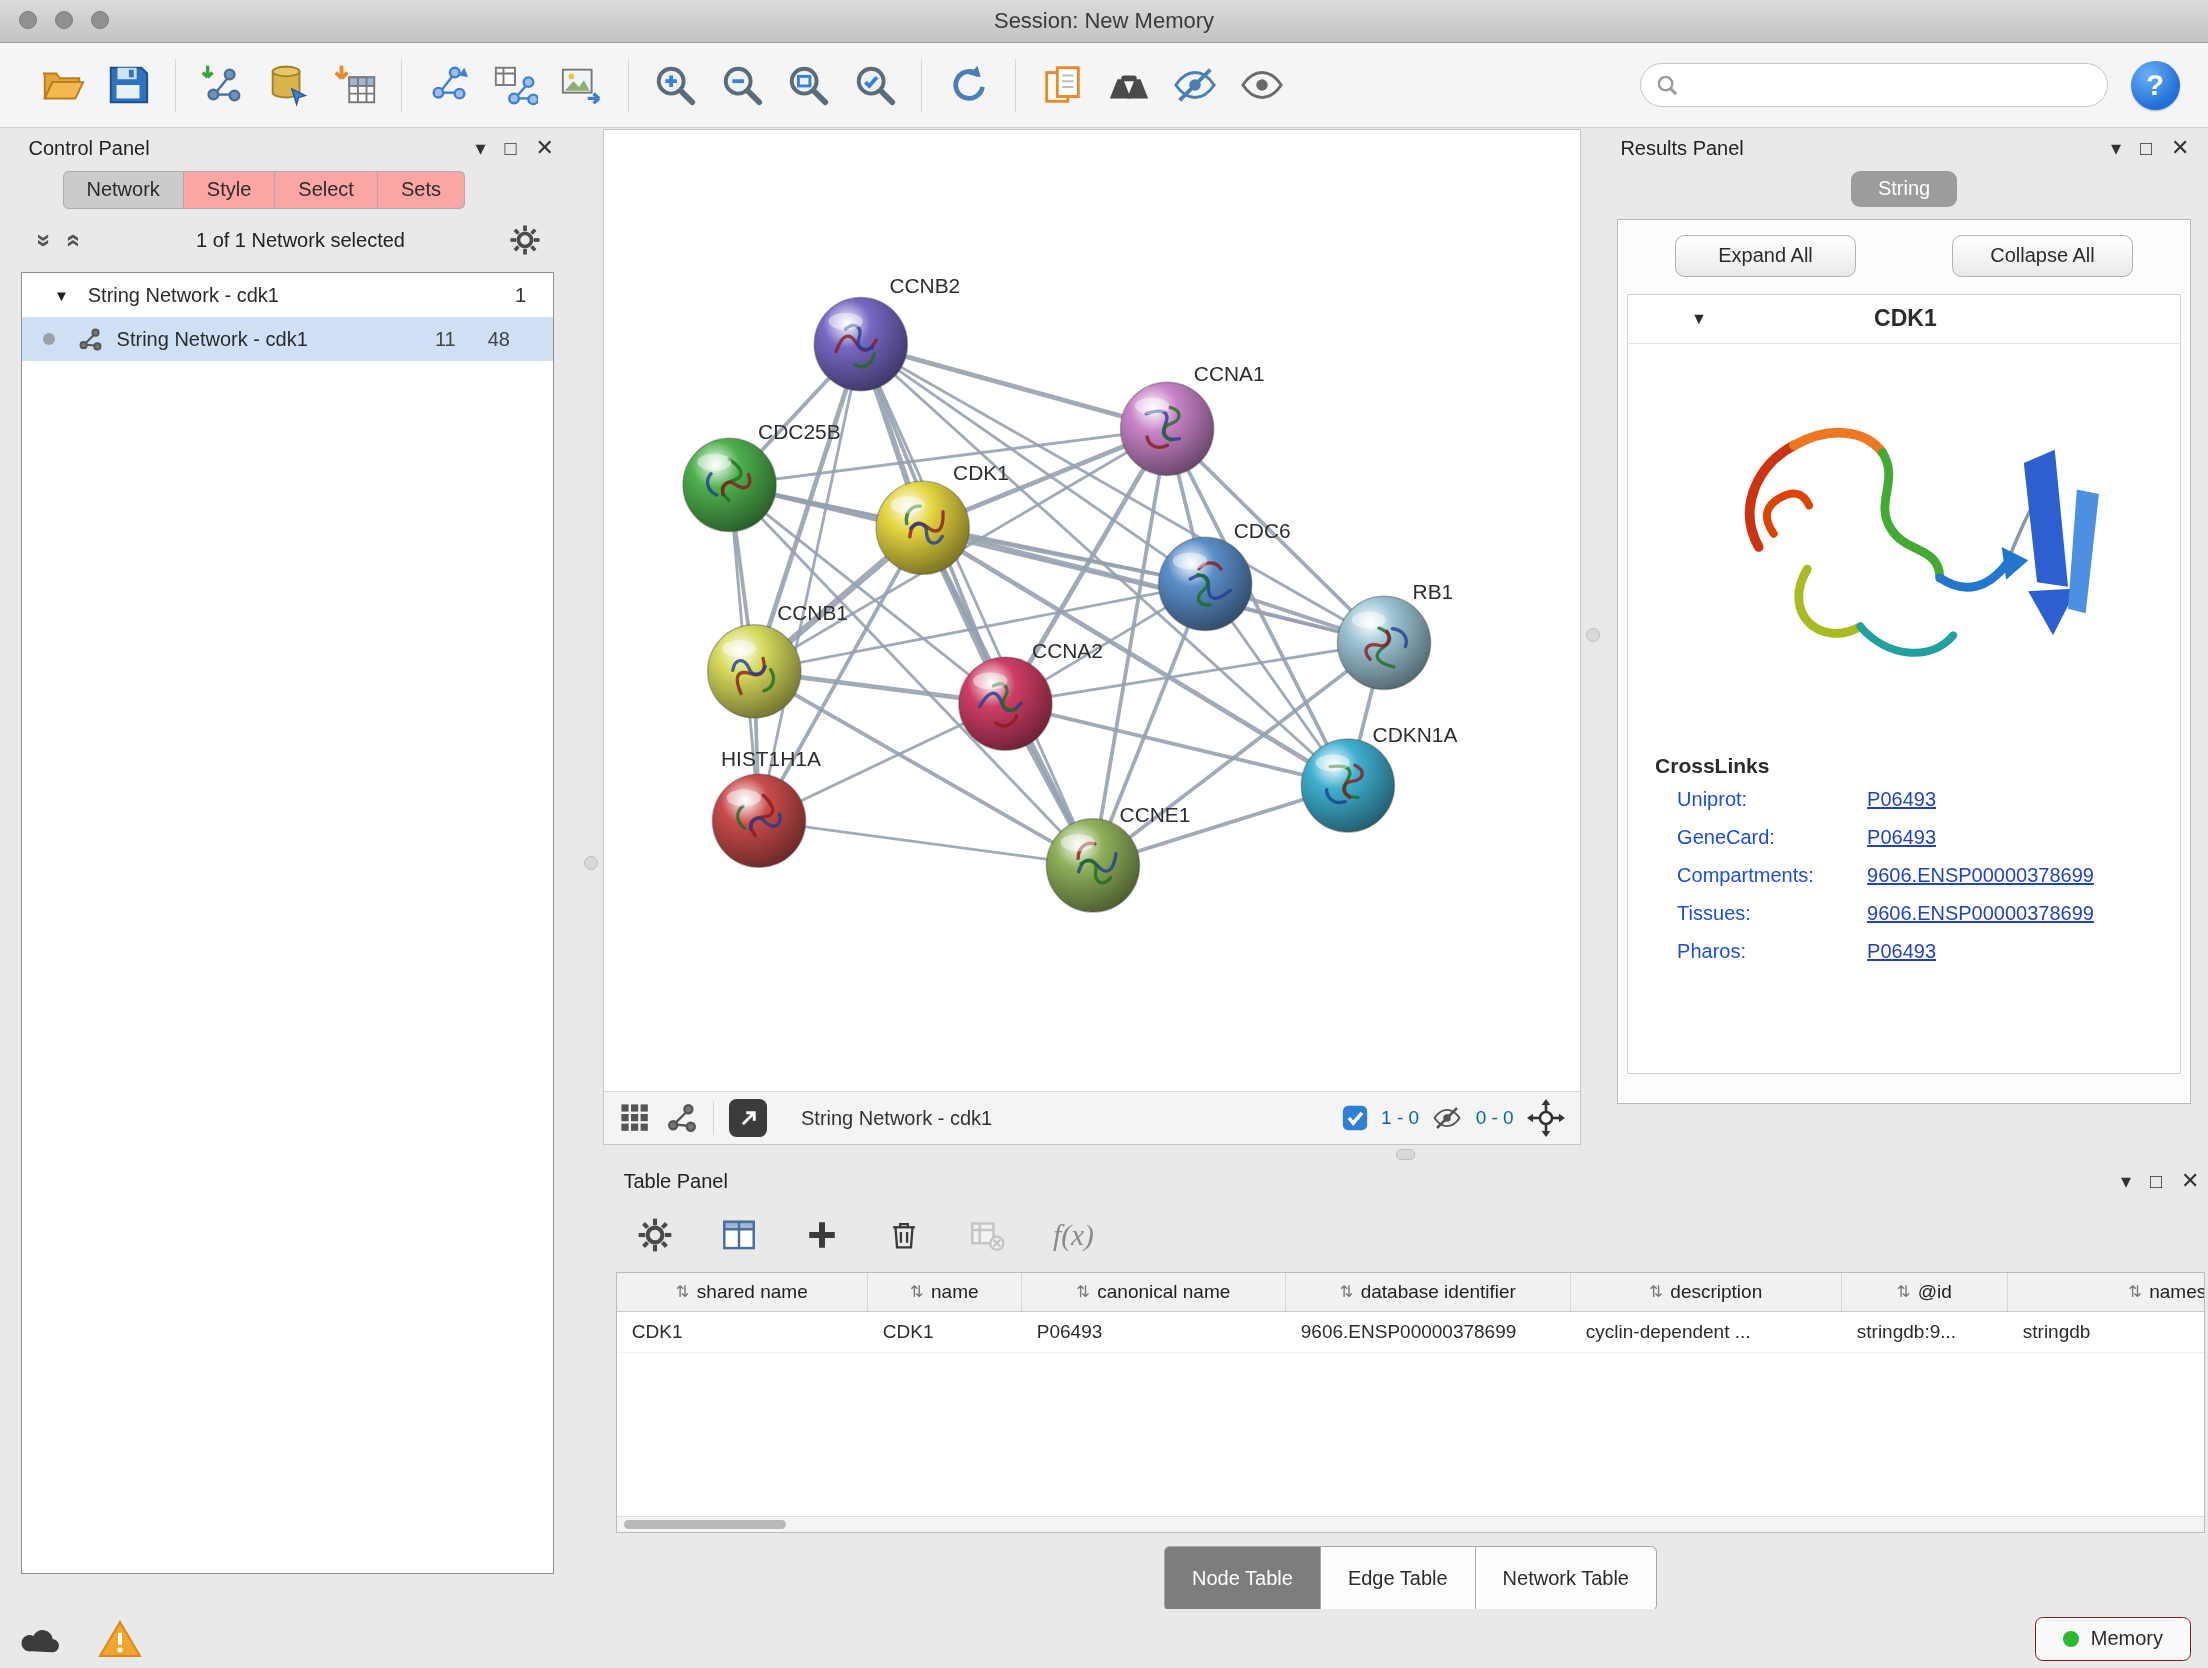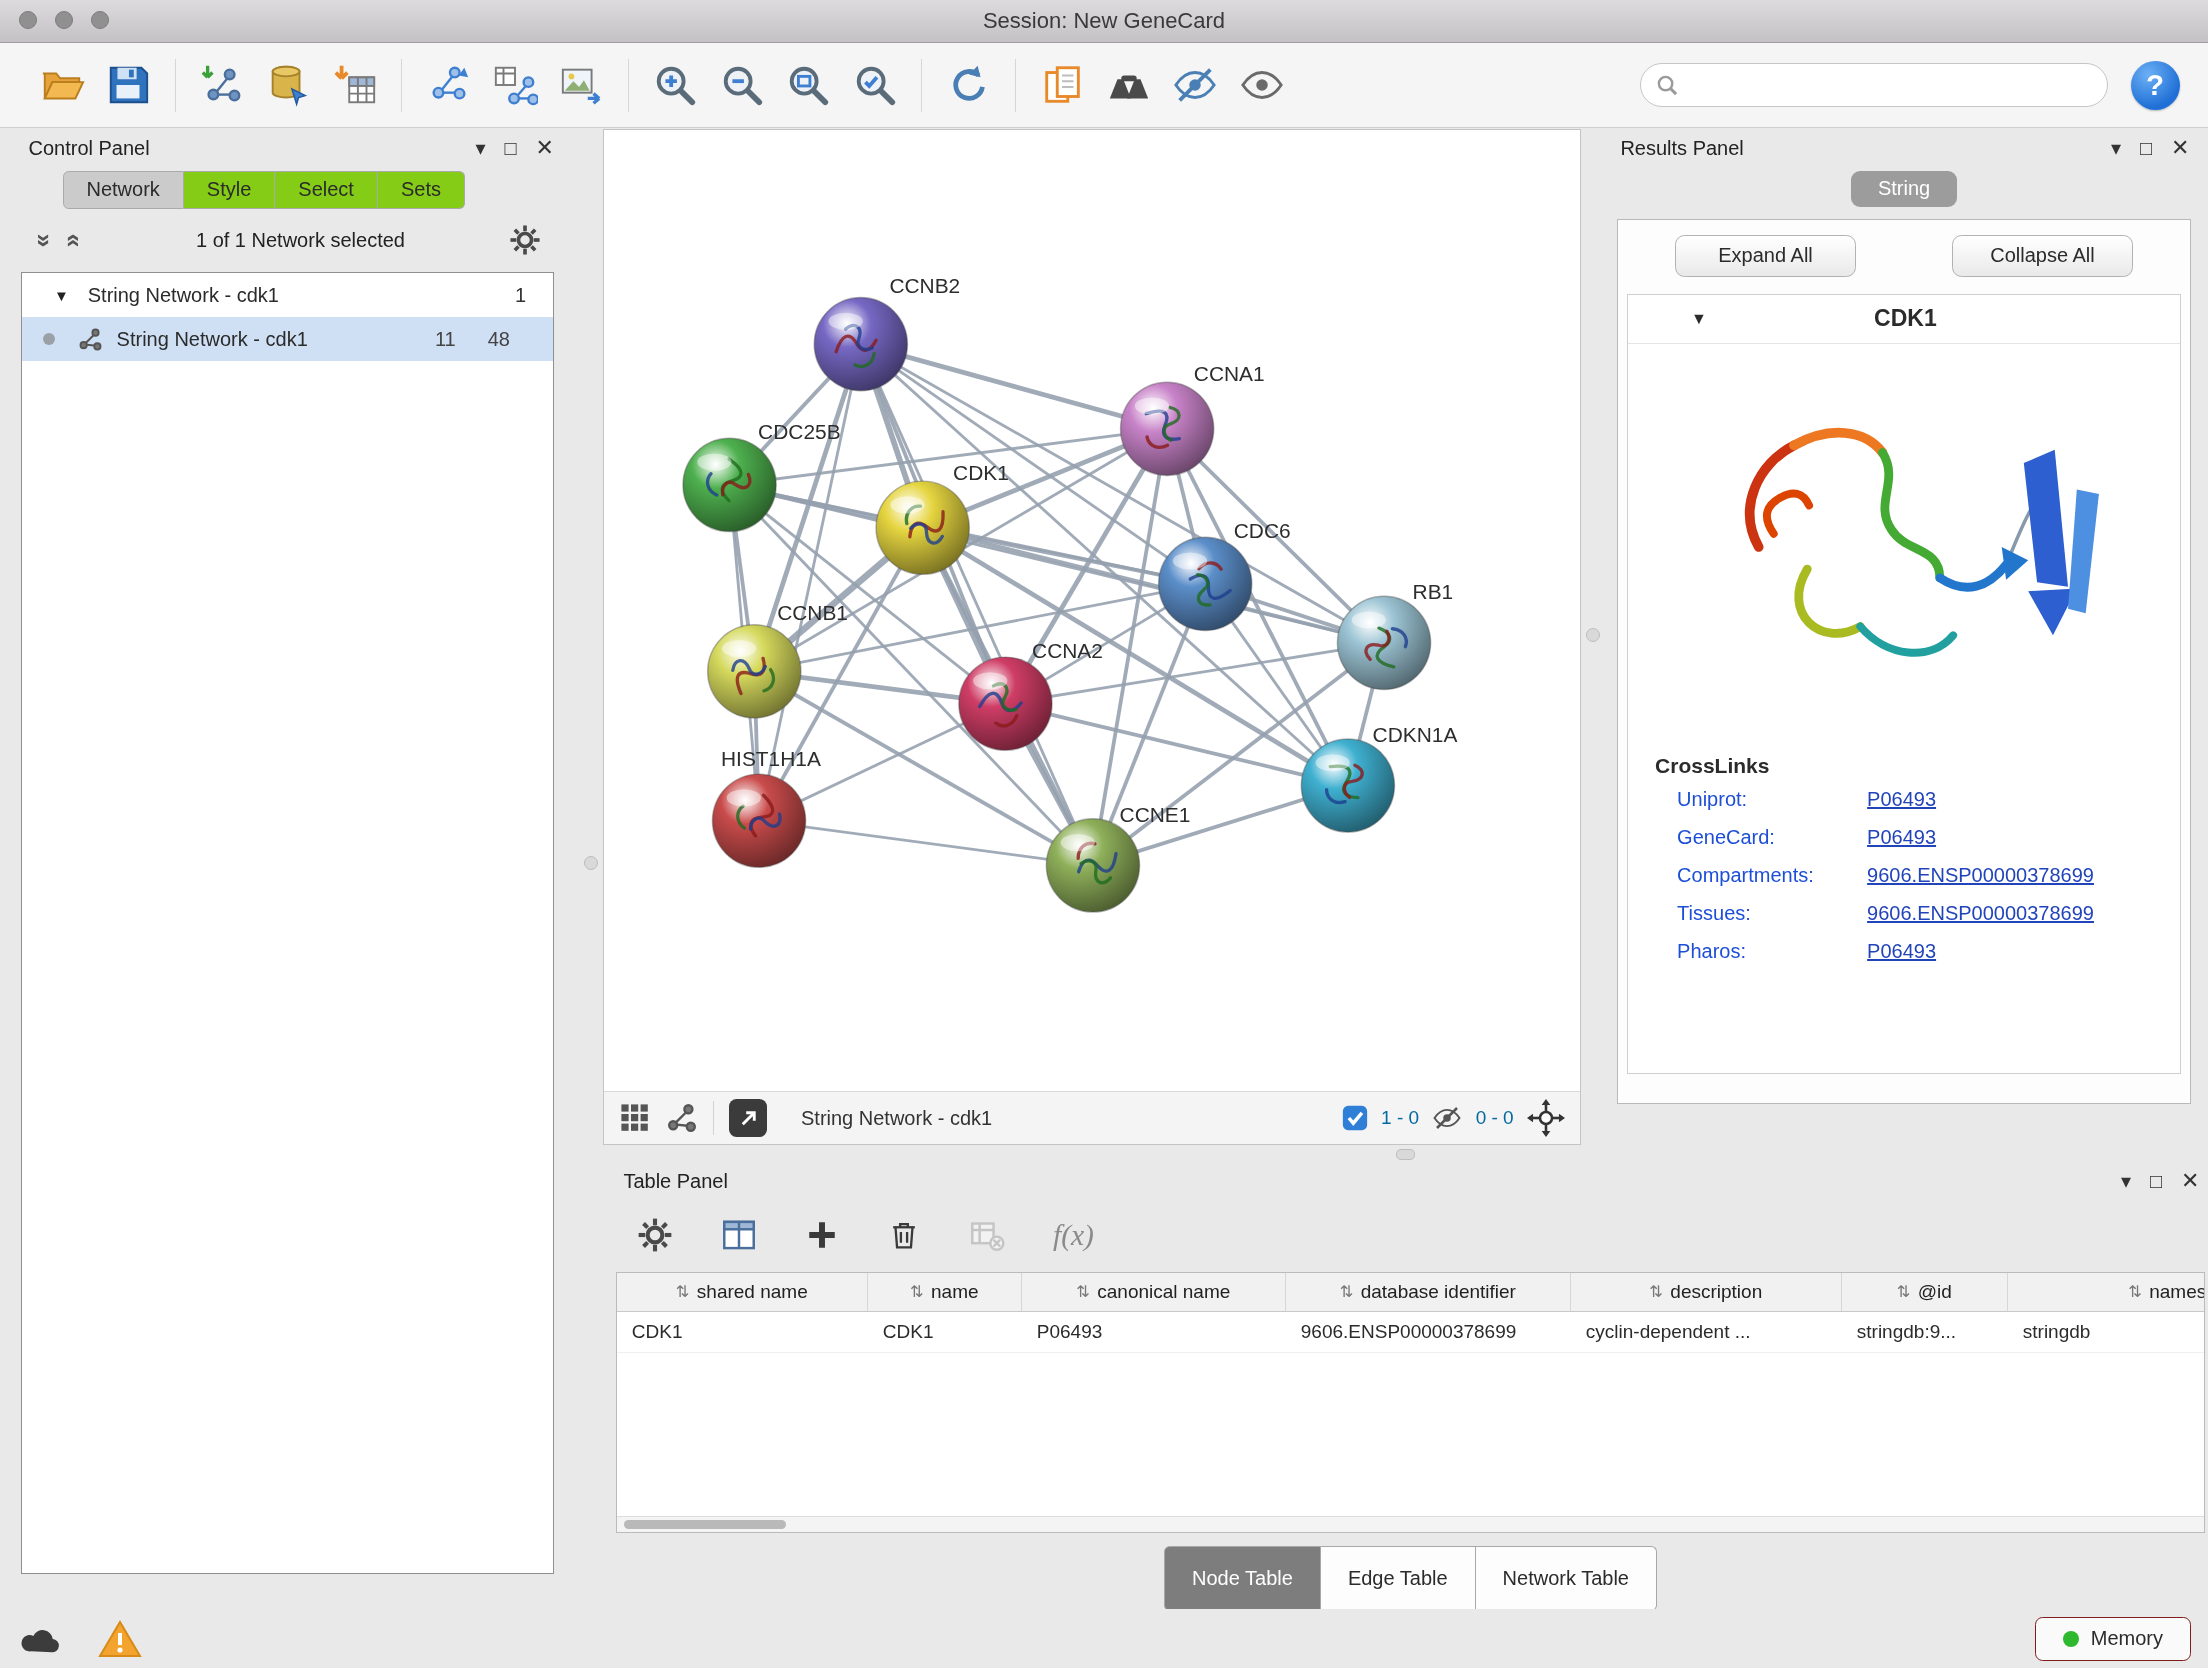--- a/index.html
+++ b/index.html
@@ -29,21 +29,21 @@
     background:radial-gradient(circle at 35% 28%,#6cb0f5,#1f6fd6 70%);
     color:#fff;font-size:29.5px;font-weight:bold;display:flex;align-items:center;justify-content:center;
     box-shadow:0 1px 1.9px rgba(0,0,0,.25);}
   
   .panel-header{height:38px;display:flex;align-items:center;font-size:20px;color:#222;}
   .ph-icons{margin-left:auto;display:flex;gap:19px;align-items:center;font-size:20px;color:#333;padding-right:9.5px;}
   .ph-icons .x{font-weight:bold;font-size:22px;}
   
   .control-panel{position:absolute;left:9.5px;top:129px;width:554px;height:1449px;}
   .cp-tabs{display:flex;margin:3.8px 25px 0 53px;}
-  .cp-tab{padding:6.7px 23px;font-size:20px;border:1px solid #aaa;border-left:none;background:#84cc16;}
+  .cp-tab{padding:6.7px 23px;font-size:20px;border:1px solid #aaa;border-left:none;background:#fca5a5;}
   .cp-tab:first-child{border-left:1px solid #aaa;border-radius:5.7px 0 0 5.7px;}
   .cp-tab:last-child{border-radius:0 5.7px 5.7px 0;}
   .cp-tab.sel{background:#cbcbcb;}
   .cp-status{display:flex;align-items:center;margin:15px 23px 9.5px 28.5px;font-size:20px;}
   .chev{display:inline-block;transform:rotate(90deg);font-size:25px;color:#555;margin-right:13.3px;font-weight:bold;}
   .chev.up{transform:rotate(-90deg);}
   .cp-status-text{flex:1;text-align:center;color:#222;}
   .cp-list{position:absolute;left:11.4px;right:9.5px;top:143px;bottom:3.8px;background:#fff;border:1px solid #8f8f8f;}
   .cp-row{height:44px;display:flex;align-items:center;font-size:20px;}
   .cp-row .caret{margin:0 19px 0 32px;font-size:15px;color:#222;}
@@ -112,21 +112,21 @@
     border-radius:7.6px;background:#fafafa;padding:0 27px;font-size:20px;}
   .mem-dot{width:16px;height:16px;border-radius:50%;background:#2eb82e;}
 </style>
 </head>
 <body>
 
 <div class="titlebar">
   <span class="traffic" style="left:19px"></span>
   <span class="traffic" style="left:55px"></span>
   <span class="traffic" style="left:91px"></span>
-  <div class="title">Session: New GeneCard</div>
+  <div class="title">Session: New Memory</div>
 </div>
 
 <div class="toolbar">
   <span class="tb-btn">
     <svg viewBox="0 0 48 48">
       <path d="M4 12h14l4 5h20v4H14L6 38V12z" fill="#e8a23c" stroke="#b97f1e" stroke-width="2"></path>
       <path d="M6 38l8-17h32l-8 17z" fill="#f3b84f" stroke="#b97f1e" stroke-width="2"></path>
     </svg>
   </span>
   <span class="tb-btn">

